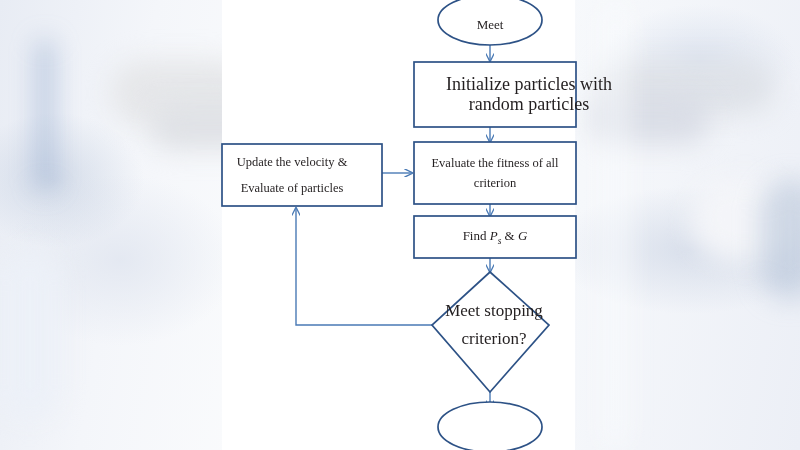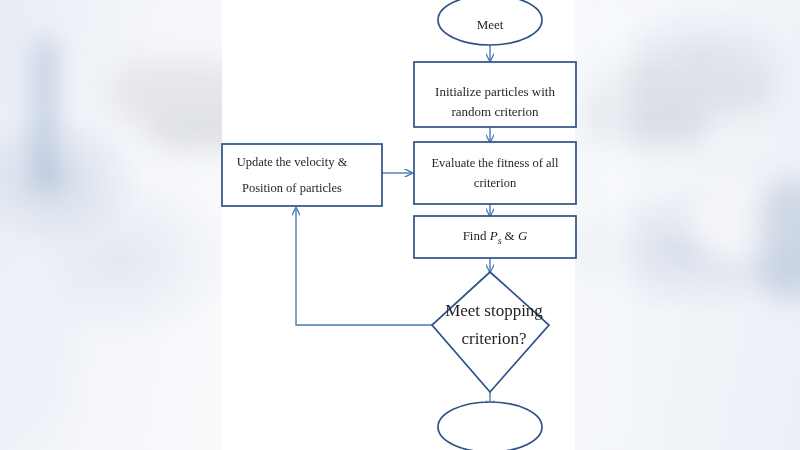--- a/index.html
+++ b/index.html
@@ -70,21 +70,21 @@
     flex-direction: column;
     align-items: center;
     justify-content: center;
     text-align: center;
     color: #231f20;
     pointer-events: none;
   }
   .node-label .ln { display: block; white-space: nowrap; }
 
   .lbl-start      { left: 438px; top: 4px;   width: 104px; height: 42px;  font-size: 13px; }
-  .lbl-init       { left: 414px; top: 62px;  width: 162px; height: 80px;  font-size: 13px; line-height: 20px; }
+  .lbl-init       { left: 414px; top: 62px;  width: 162px; height: 64px;  font-size: 18px; line-height: 20px; padding-left: 34px; }
   .lbl-update     { left: 222px; top: 144px; width: 140px; height: 62px;  font-size: 12.5px; line-height: 26px; }
   .lbl-evaluate   { left: 414px; top: 142px; width: 162px; height: 62px;  font-size: 12.5px; line-height: 20px; }
   .lbl-find       { left: 414px; top: 215px; width: 162px; height: 44px;  font-size: 13px; }
   .lbl-decision   { left: 430px; top: 290px; width: 128px; height: 70px;  font-size: 17px; line-height: 28px; }
   .lbl-end        { left: 438px; top: 405px; width: 104px; height: 42px;  font-size: 13px; }
 
   .math { font-style: italic; }
   .math sub { font-style: italic; font-size: 0.72em; }
 </style>
 </head>
@@ -136,26 +136,26 @@
 
     <ellipse cx="490" cy="427" rx="52" ry="25" fill="#ffffff" stroke="#2d5286" stroke-width="1.7"></ellipse>
   </svg>
 
   <div class="node-label lbl-start">
     <span class="ln">Meet</span>
   </div>
 
   <div class="node-label lbl-init">
     <span class="ln">Initialize particles with</span>
-    <span class="ln">random criterion</span>
+    <span class="ln">random particles</span>
   </div>
 
   <div class="node-label lbl-update">
     <span class="ln">Update the velocity &amp;</span>
-    <span class="ln">Position of particles</span>
+    <span class="ln">Evaluate of particles</span>
   </div>
 
   <div class="node-label lbl-evaluate">
     <span class="ln">Evaluate the fitness of all</span>
     <span class="ln">criterion</span>
   </div>
 
   <div class="node-label lbl-find">
     <span class="ln"><span>Find </span><span class="math"><span>P</span><sub>s</sub></span><span> &amp; </span><span class="math">G</span></span>
   </div>

